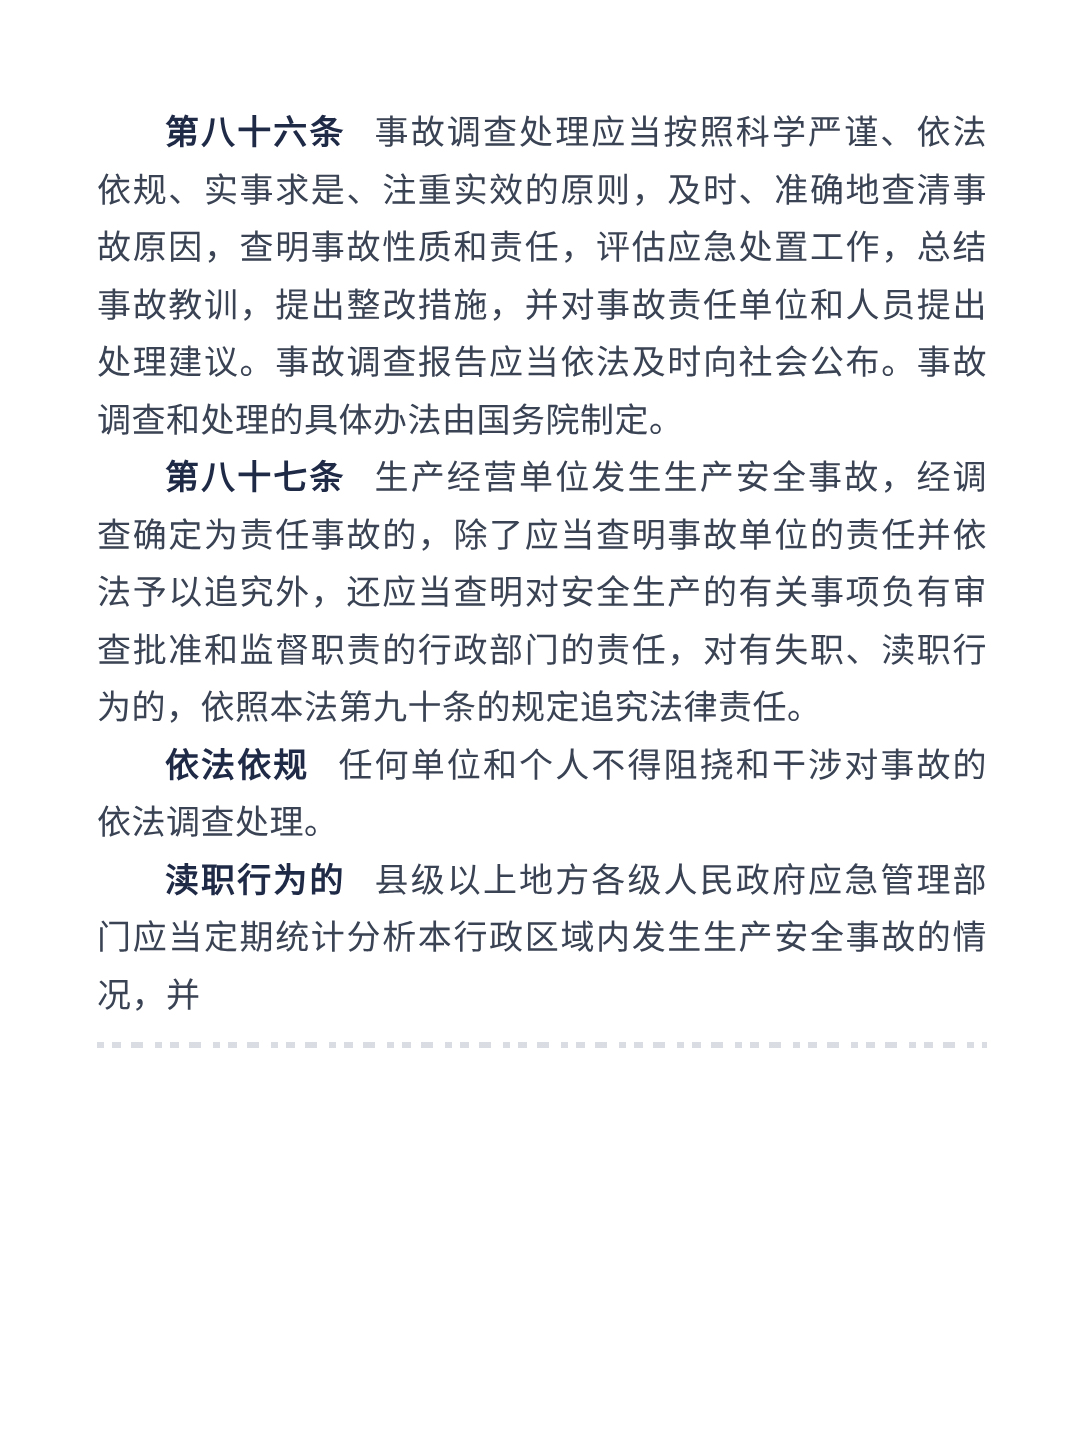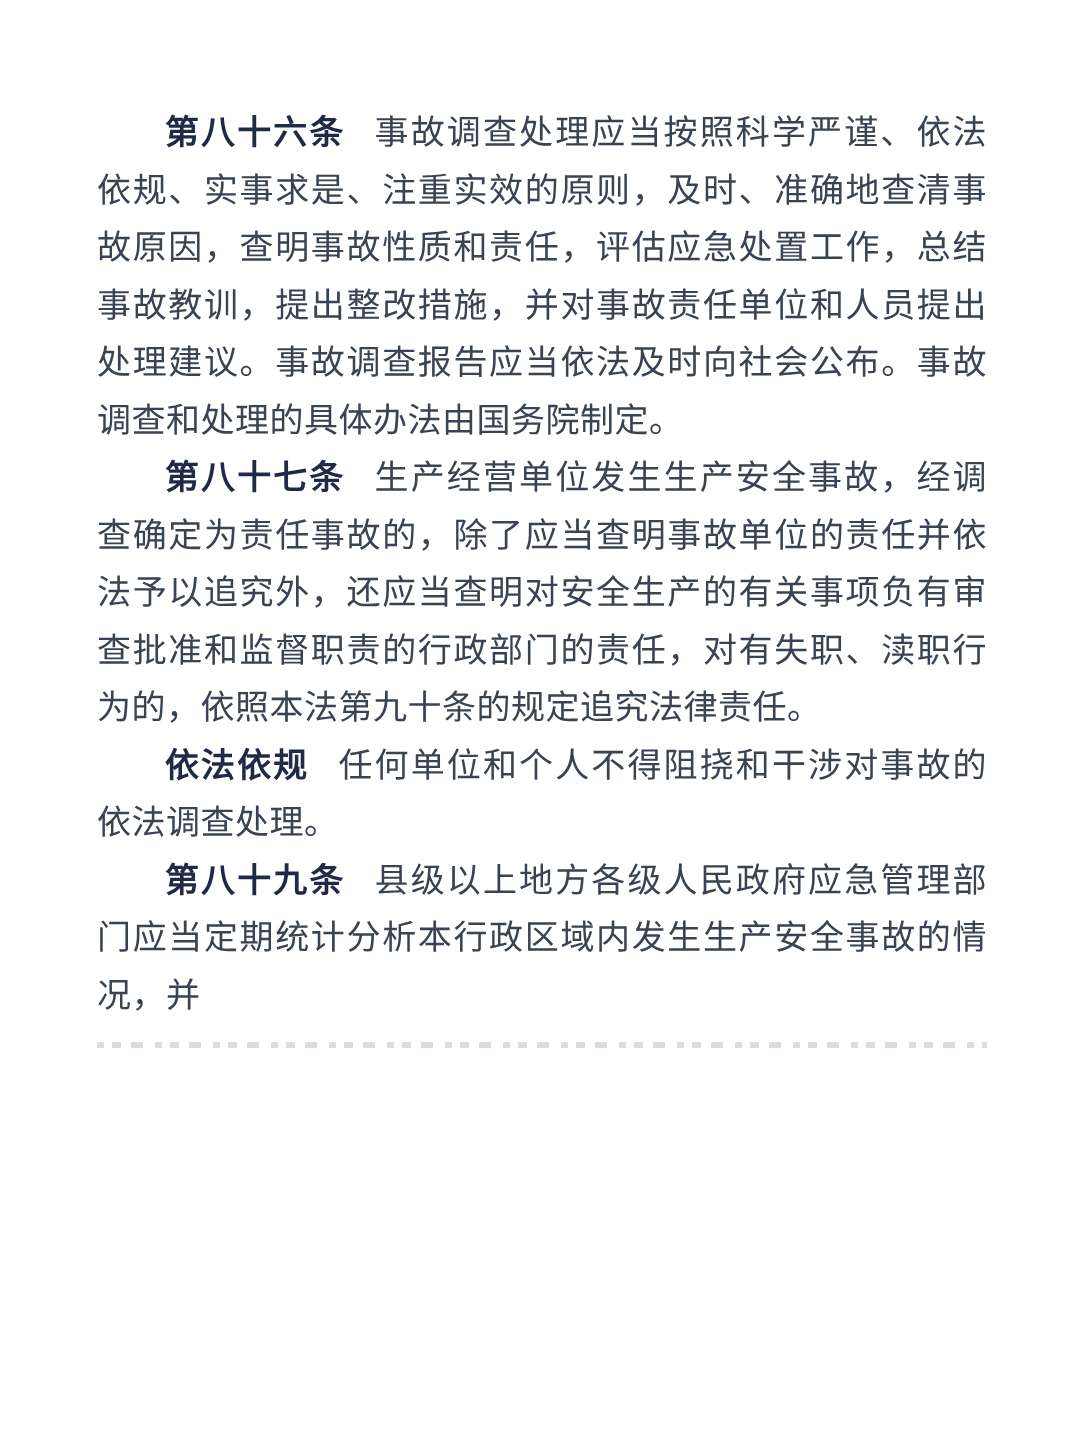--- a/index.html
+++ b/index.html
@@ -55,19 +55,19 @@
 
     <p class="para">
       <span class="art">第八十七条</span><span>生产经营单位发生生产安全事故，经调查确定为责任事故的，除了应当查明事故单位的责任并依法予以追究外，还应当查明对安全生产的有关事项负有审查批准和监督职责的行政部门的责任，对有失职、渎职行为的，依照本法第九十条的规定追究法律责任。</span>
     </p>
 
     <p class="para">
       <span class="art">依法依规</span><span>任何单位和个人不得阻挠和干涉对事故的依法调查处理。</span>
     </p>
 
     <p class="para">
-      <span class="art">第八十九条</span><span>县级以上地方各级人民政府应急管理部门应当定期统计分析本行政区域内发生生产安全事故的情况，并</span>
+      <span class="art">渎职行为的</span><span>县级以上地方各级人民政府应急管理部门应当定期统计分析本行政区域内发生生产安全事故的情况，并</span>
     </p>
 
     <div class="clip-strip"></div>
 
   </div>
 </div>
 
 </body></html>

